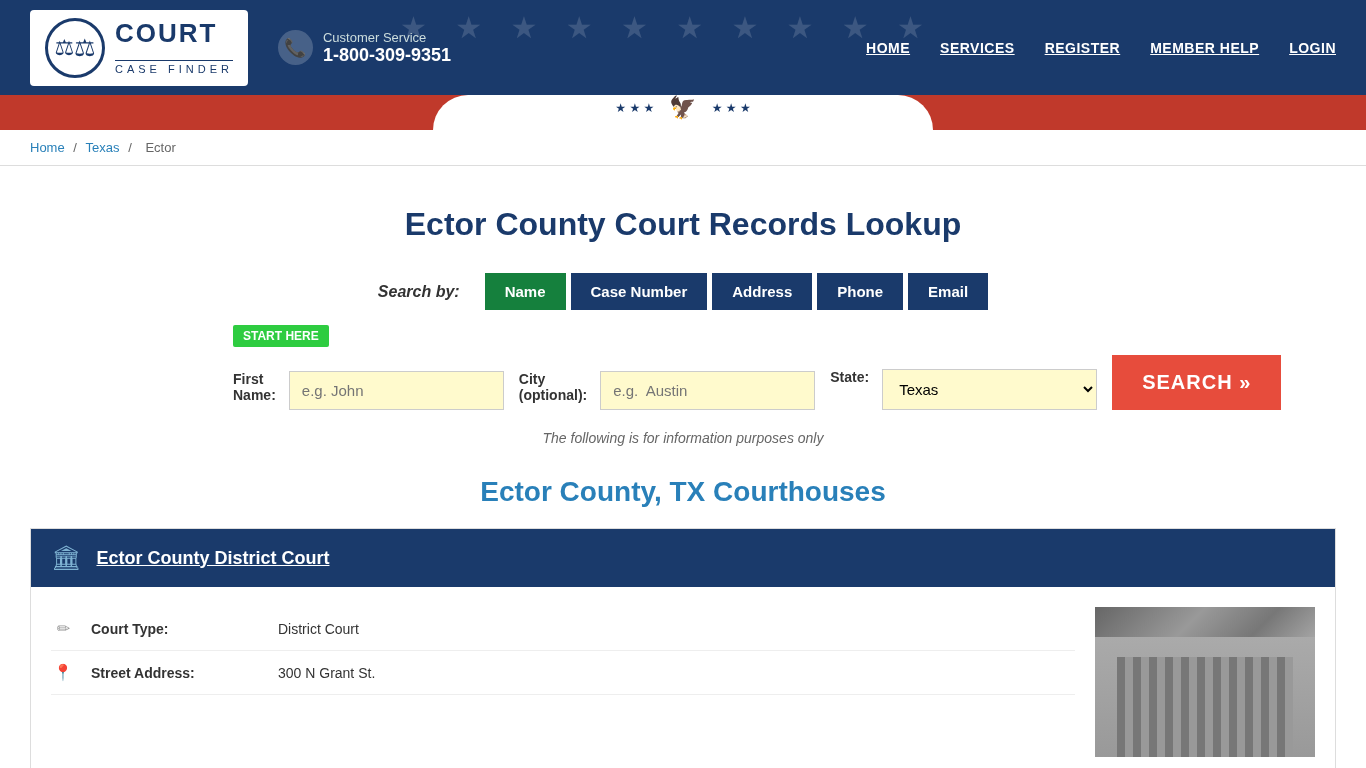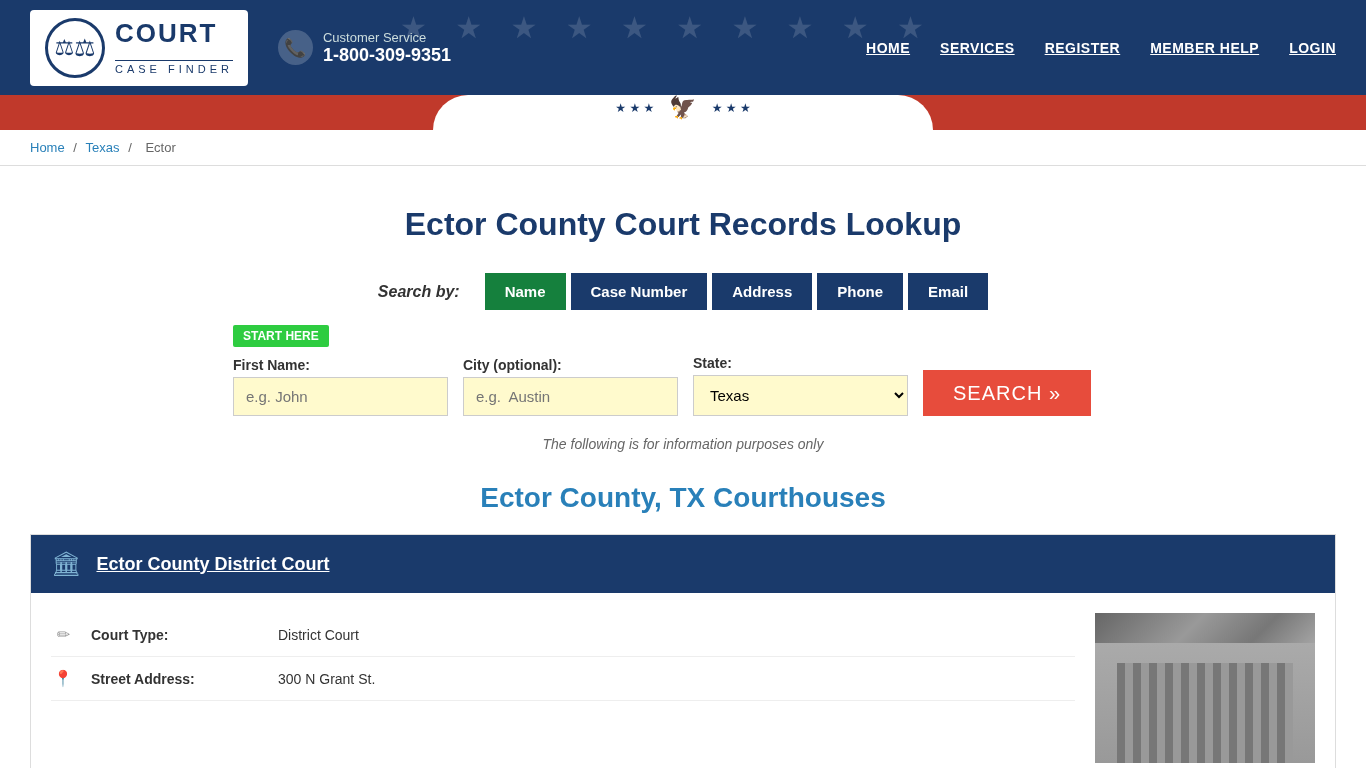--- a/index.html
+++ b/index.html
@@ -228,22 +228,21 @@
     }
 
     .search-form {
       display: flex;
       align-items: flex-end;
       gap: 15px;
       flex-wrap: nowrap;
     }
     .form-group {
       display: flex;
-      flex-direction: column;
-      gap: 4px;
+      gap: 13px;
     }
     .form-group label {
       font-size: 14px;
       font-weight: bold;
       color: #333;
     }
     .form-group input, .form-group select {
       padding: 10px 12px;
       border: 1px solid #ccc;
       font-size: 15px;
@@ -254,25 +253,25 @@
     .form-group.last-name input { width: 215px; }
     .form-group.city input { width: 215px; }
     .form-group.state select { width: 215px; }
 
     .search-btn {
       background: #e74c3c;
       color: white;
       border: none;
       padding: 16px 30px;
       font-size: 20px;
-      font-weight: normal;
+      font-weight: bold;
       cursor: pointer;
       letter-spacing: 1px;
       white-space: nowrap;
-      height: 46px;
+      height: 55px;
       display: flex;
       align-items: center;
       gap: 5px;
     }
 
     .info-text {
       text-align: center;
       font-style: italic;
       color: #666;
       margin-top: 20px;

